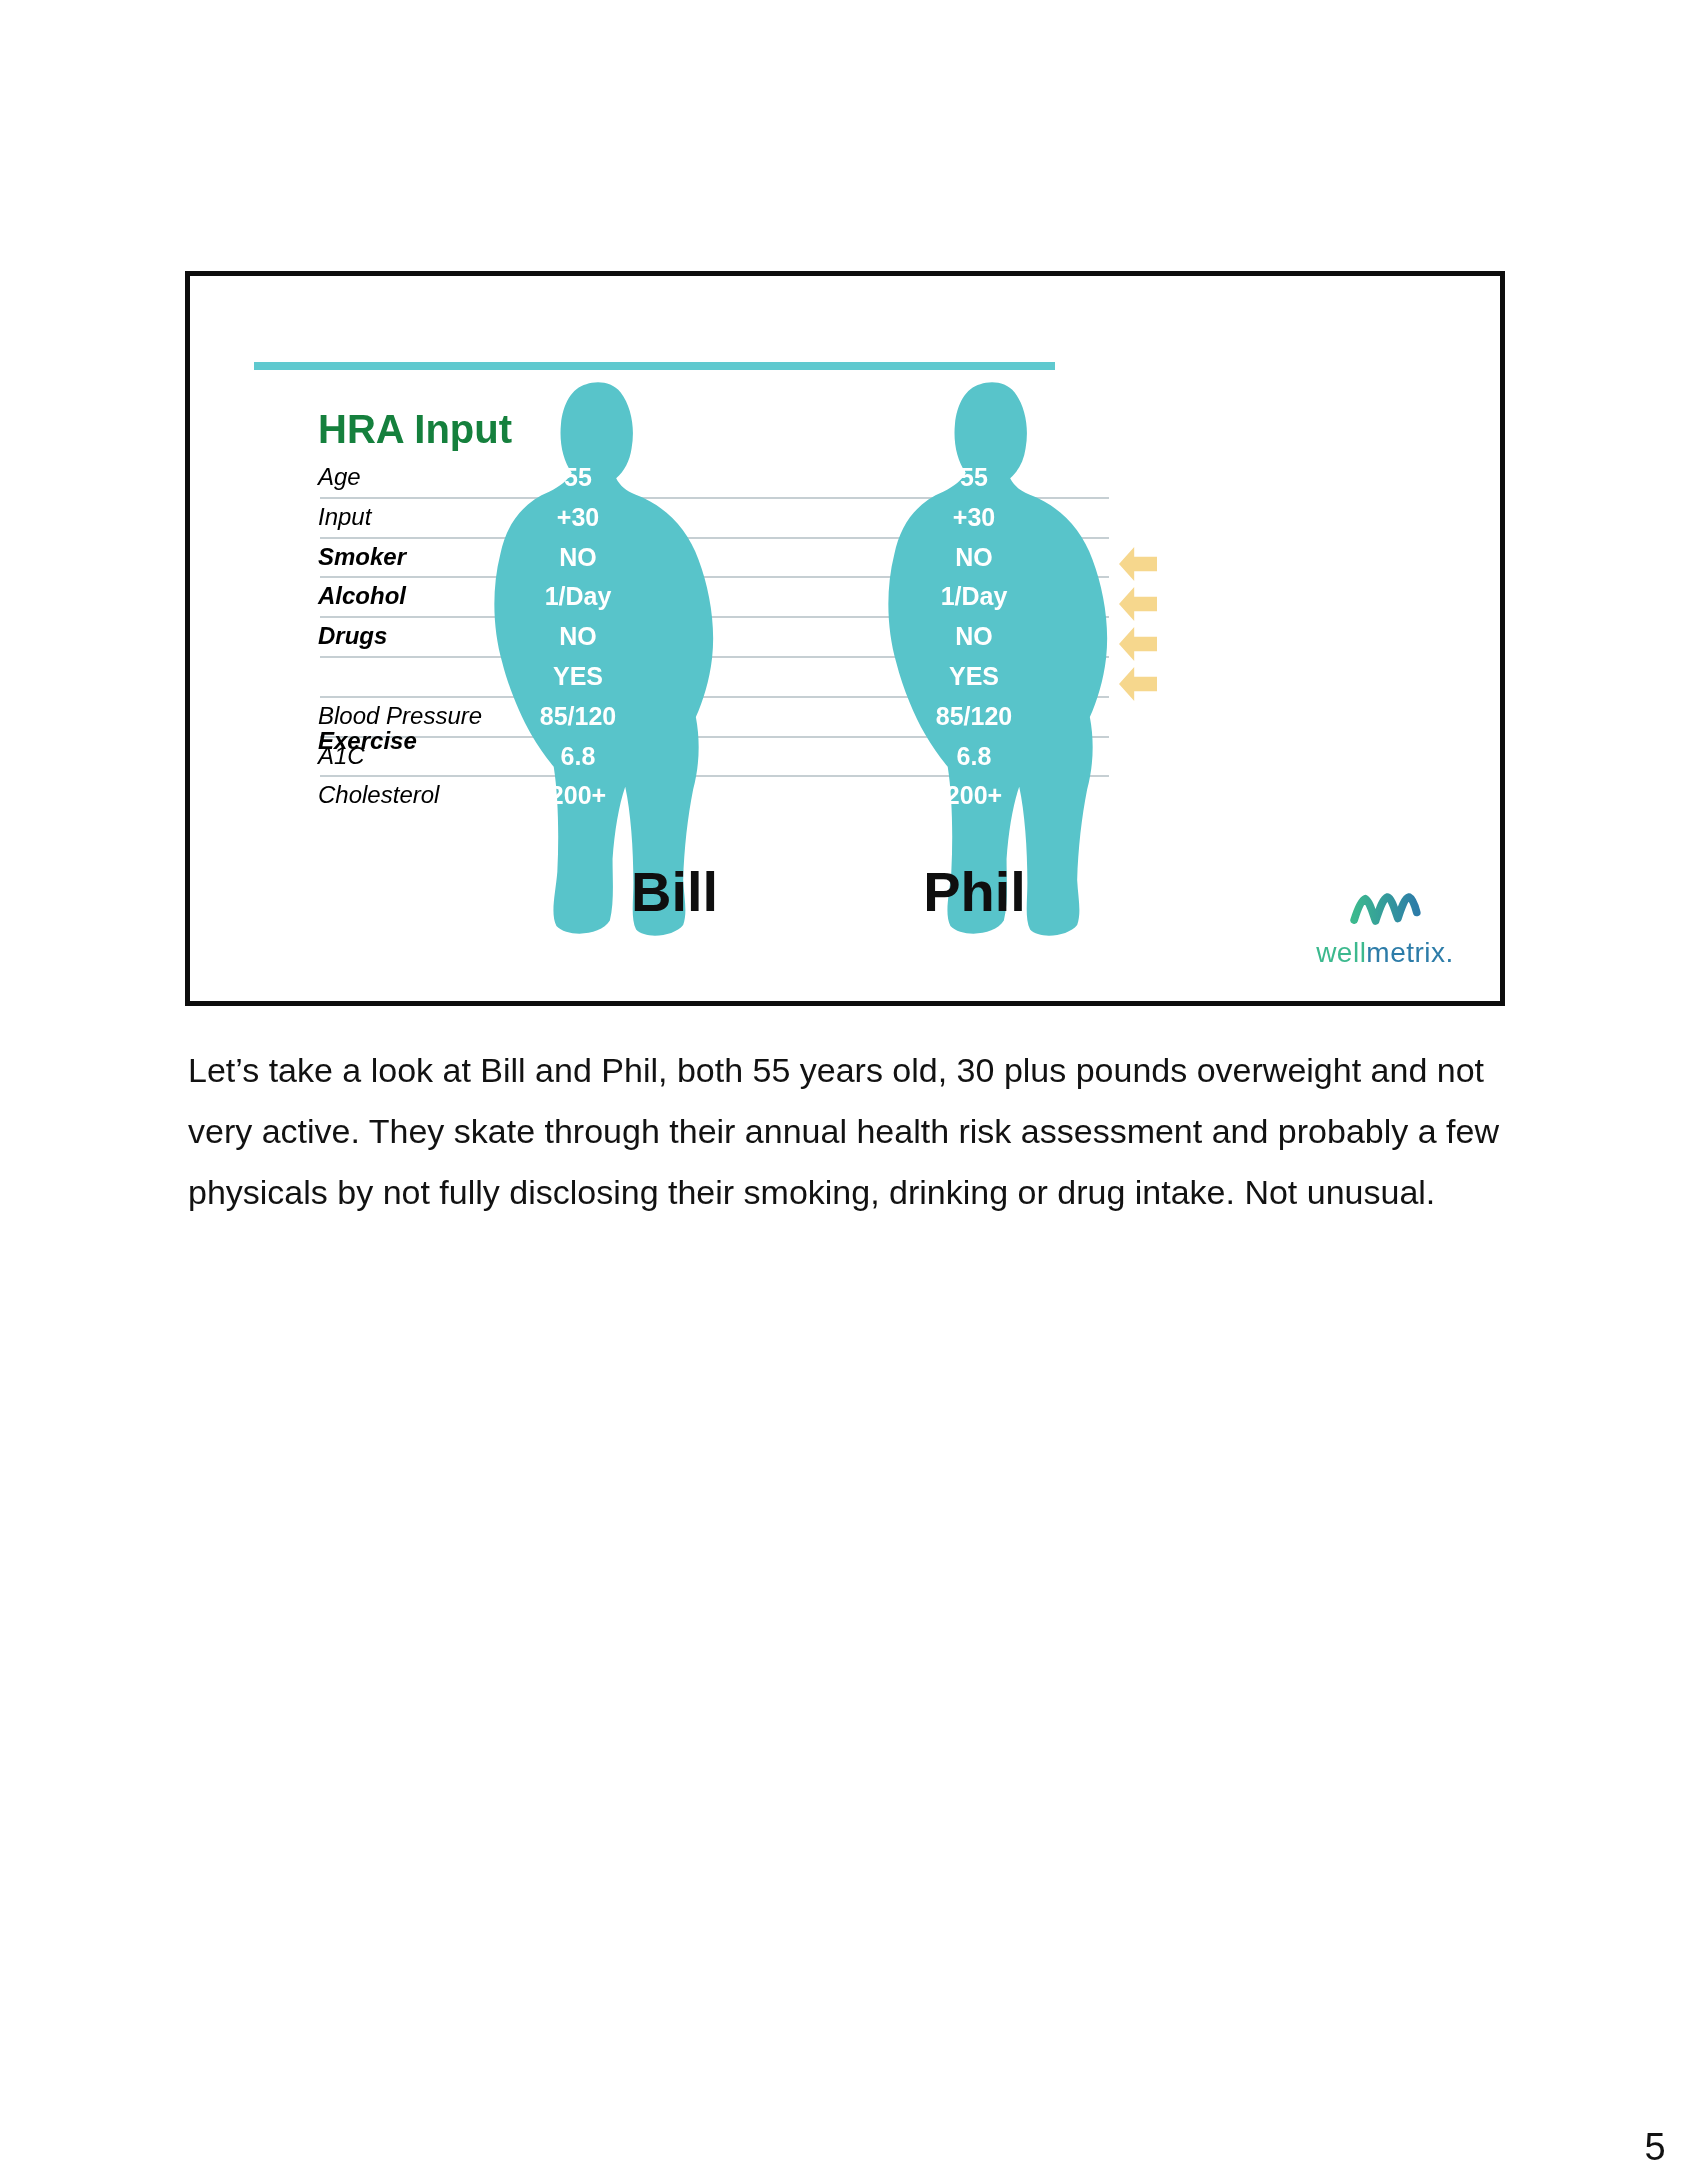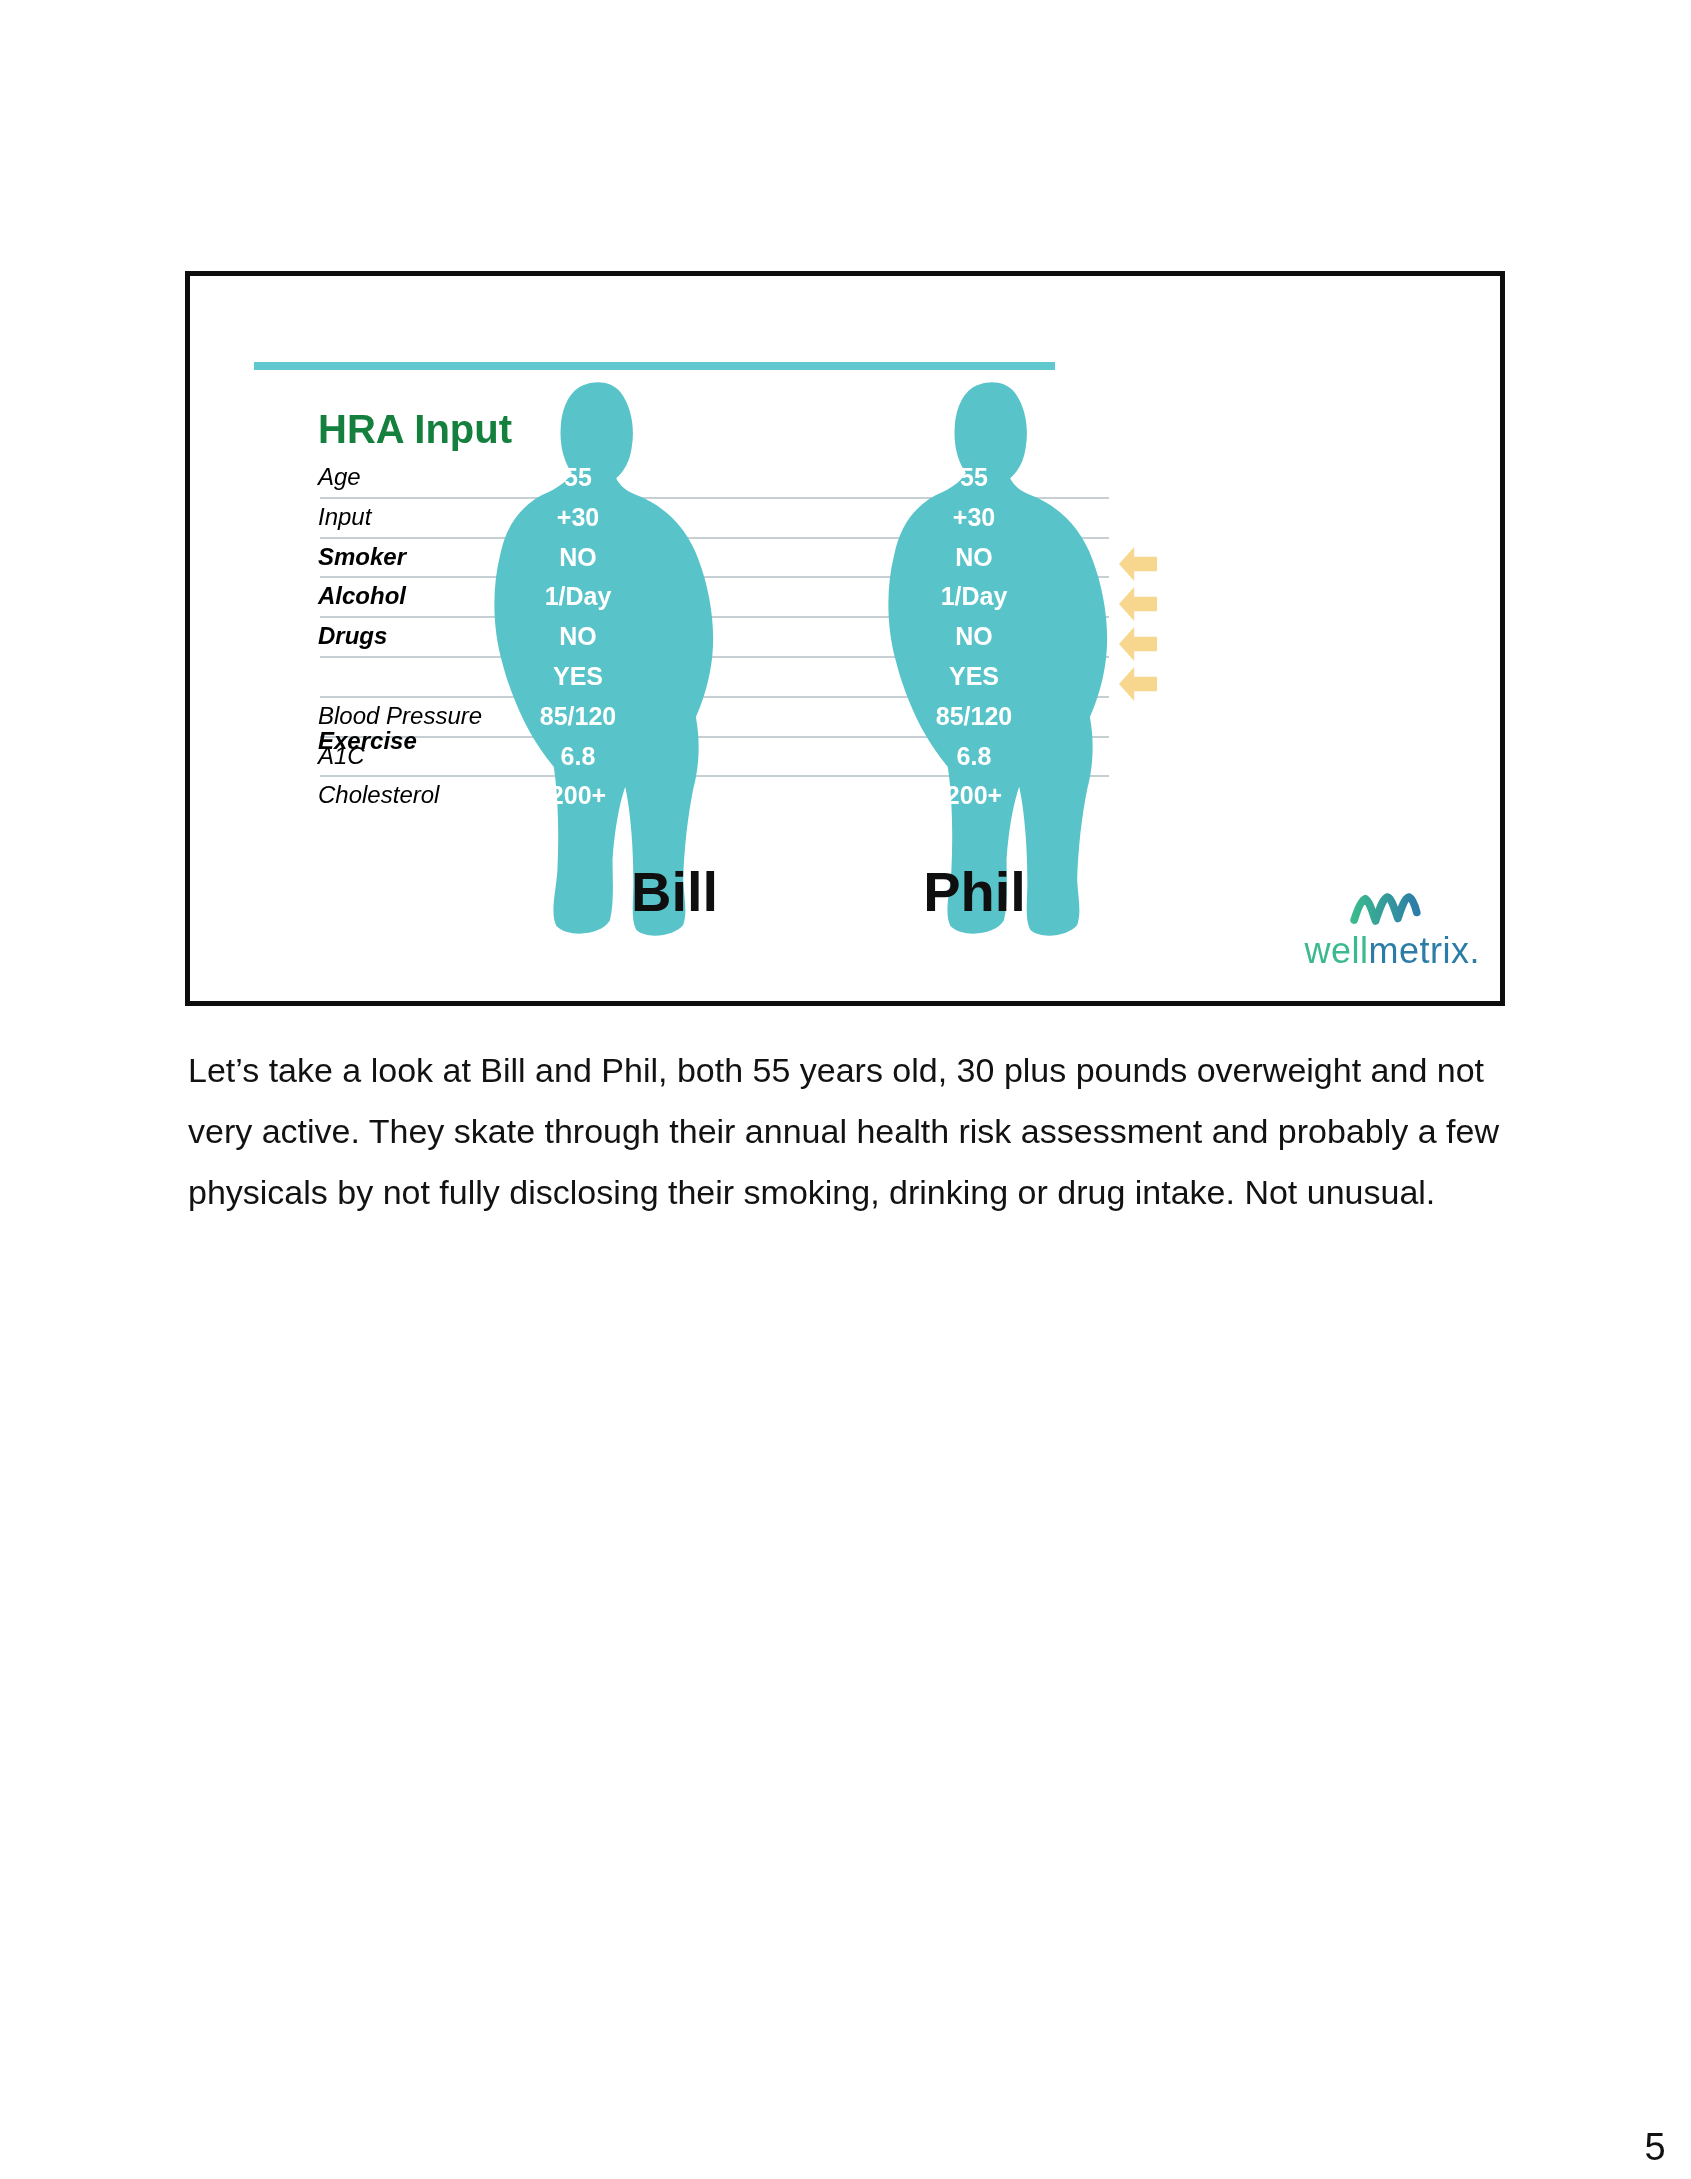--- a/index.html
+++ b/index.html
@@ -100,21 +100,21 @@
   .logo svg { display: block; margin: 0 auto; }
   .squiggle-path {
     fill: none;
     stroke: url(#squiggle-grad);
     stroke-width: 9;
     stroke-linecap: round;
     stroke-linejoin: round;
   }
   .stop-a { stop-color: var(--logo-green); }
   .stop-b { stop-color: var(--logo-blue); }
-  .logo-text { font-size: 36px; letter-spacing: 0.5px; margin-top: 1px; white-space: nowrap; text-align: right; }
+  .logo-text { font-size: 28px; letter-spacing: 0.5px; margin-top: 8px; white-space: nowrap; }
   .logo-well { color: var(--logo-green); }
   .logo-metrix { color: var(--logo-blue); }
   .logo-period { color: var(--logo-blue); }
   .notes {
     position: absolute;
     left: 188px; top: 1040px;
     width: 1330px;
     margin: 0;
     font-size: 34px;
     line-height: 61px;

